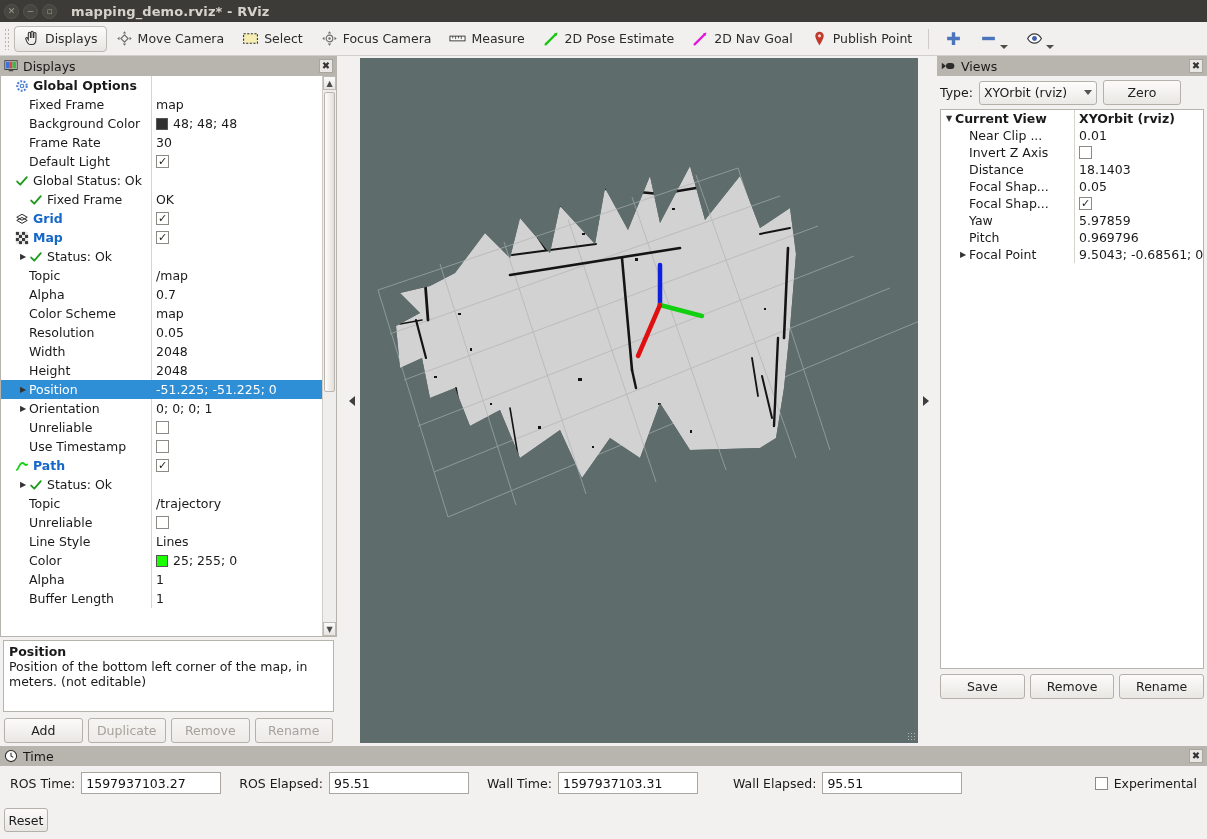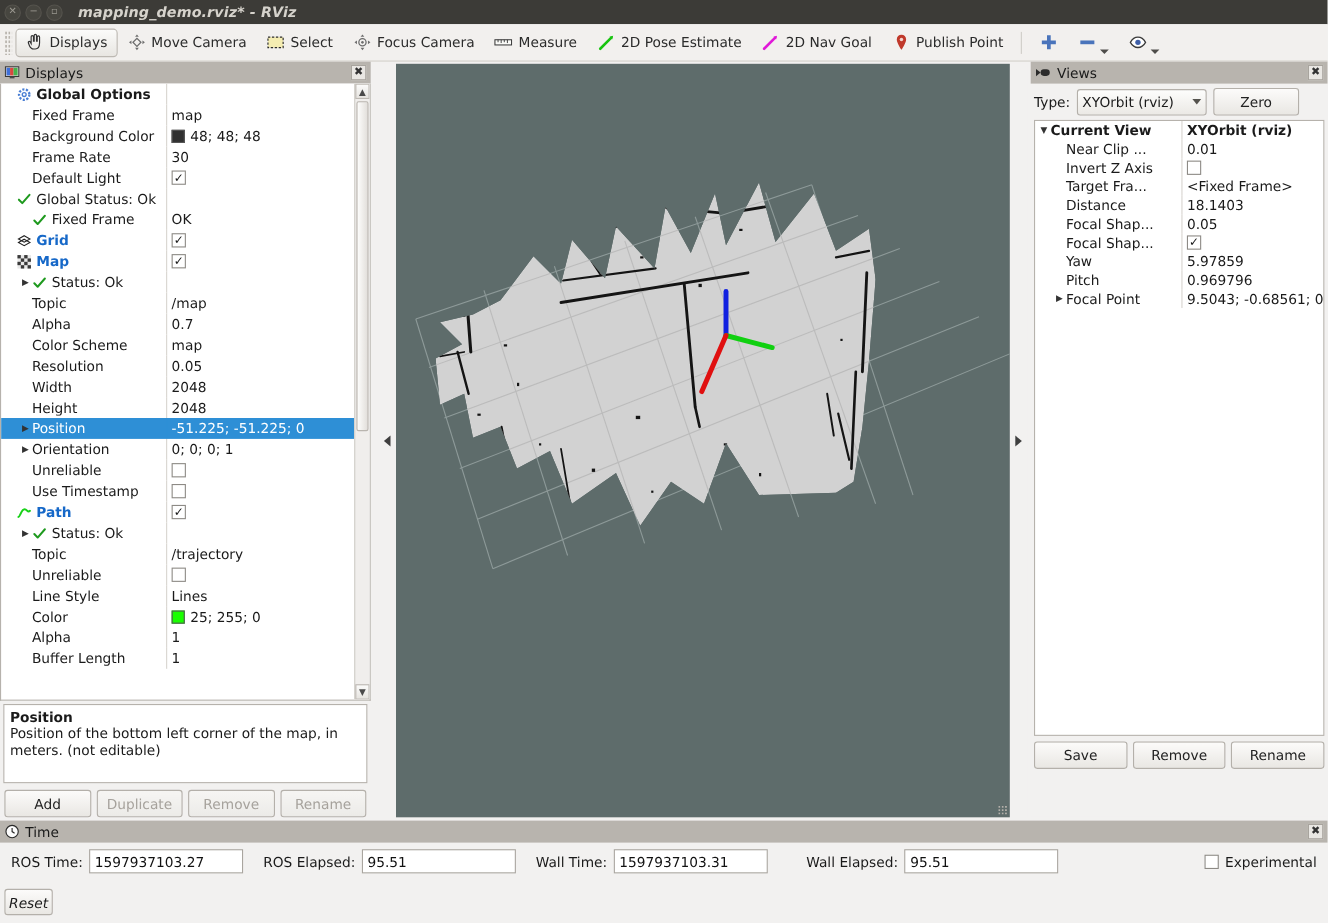--- a/index.html
+++ b/index.html
@@ -21,21 +21,20 @@
   }
   .wbtn {
     width: 15px; height: 15px; border-radius: 50%;
     background: #474640; border: 1px solid #55534d;
     display: flex; align-items: center; justify-content: center;
     color: #9b9991; font-size: 9px; line-height: 1;
   }
   .wtitle {
     color: #d6d3cc; font-weight: bold; font-size: 13px; margin-left: 10px;
     letter-spacing: .1px;
-    font-style: italic;
   }
 
   
   .toolbar {
     height: 34px; background: #f2f0ee; border-bottom: 1px solid #d2cfca;
     display: flex; align-items: center; padding-left: 4px; gap: 0px;
   }
   .grip { width: 7px; height: 22px; margin-right: 3px;
     background-image: radial-gradient(#b9b5ae 1px, transparent 1px);
     background-size: 3px 4px; }
@@ -151,21 +150,21 @@
     background:#f2f1f0; }
   .time-fields { display:flex; align-items:center; padding:6px 10px 0 10px; gap:0; }
   .tf-label { font-size:12.5px; margin-right:6px; white-space:nowrap;}
   .tf-input { height:22px; border:1px solid #a9a59f; background:#fff;
     font-size:12.5px; padding:0 4px; display:flex;align-items:center;
     color:#111;}
   .exp-wrap { margin-left:auto; display:flex; align-items:center; gap:6px;}
   .reset-btn { position:absolute; left:4px; top:62px; width:44px; height:24px;
     border:1px solid #b4b0aa; border-radius:3px;
     background:linear-gradient(#fcfbfa,#e9e7e3); font-size:12.5px;
-    display:flex;align-items:center;justify-content:center;font-style:italic;}
+    display:flex;align-items:center;justify-content:center;}
   .resize-grip { position:absolute; right:2px; bottom:2px; width:9px;height:9px;
     background-image:radial-gradient(#b4b0aa 1px, transparent 1px);
     background-size:3px 3px;}
 </style>
 </head>
 <body>
 
 <div id="app">
 
   <div class="titlebar">
@@ -779,30 +778,20 @@
             <span>Invert Z Axis</span>
           </div>
           <div class="vB">
             <span class="cb"></span>
           </div>
         </div>
         <div class="vrow">
           <div class="vA">
             <span class="indent" style="width:14px"></span>
             <span class="twisty"></span>
-            <span>Target Fra...</span>
-          </div>
-          <div class="vB">
-            <span>&lt;Fixed Frame&gt;</span>
-          </div>
-        </div>
-        <div class="vrow">
-          <div class="vA">
-            <span class="indent" style="width:14px"></span>
-            <span class="twisty"></span>
             <span>Distance</span>
           </div>
           <div class="vB">
             <span>18.1403</span>
           </div>
         </div>
         <div class="vrow">
           <div class="vA">
             <span class="indent" style="width:14px"></span>
             <span class="twisty"></span>

